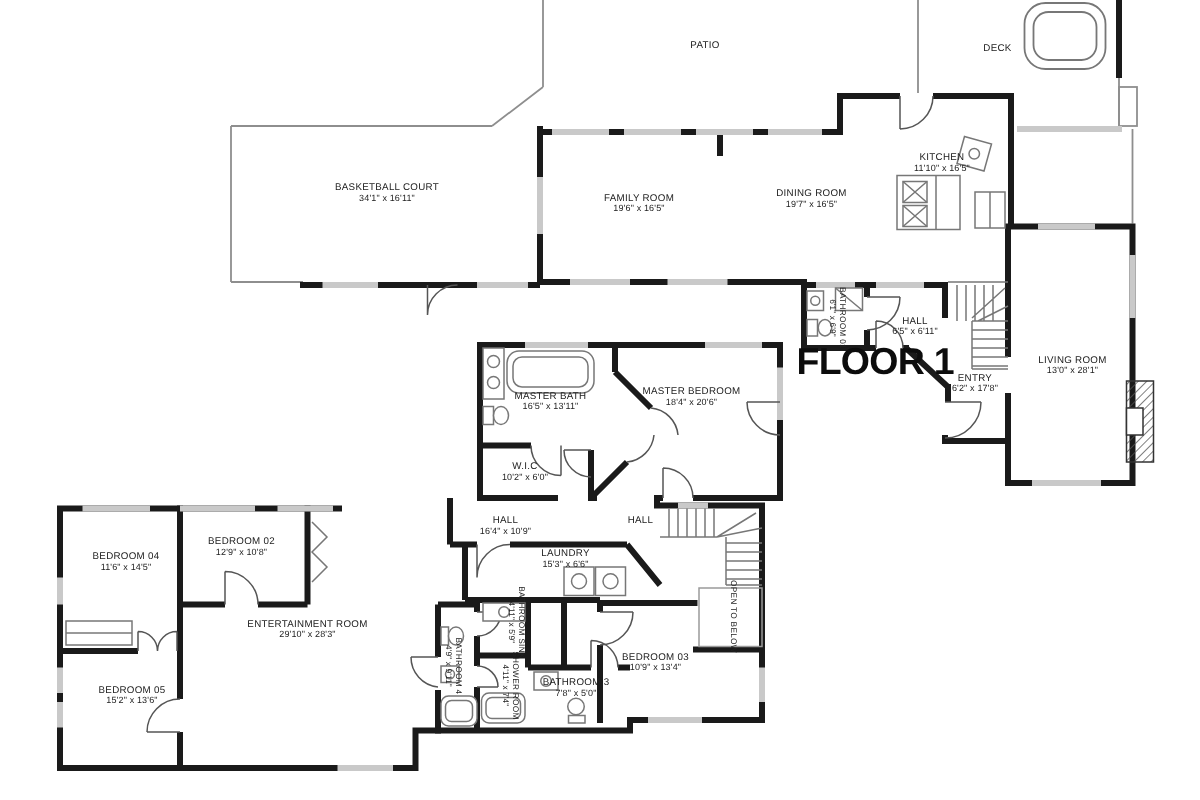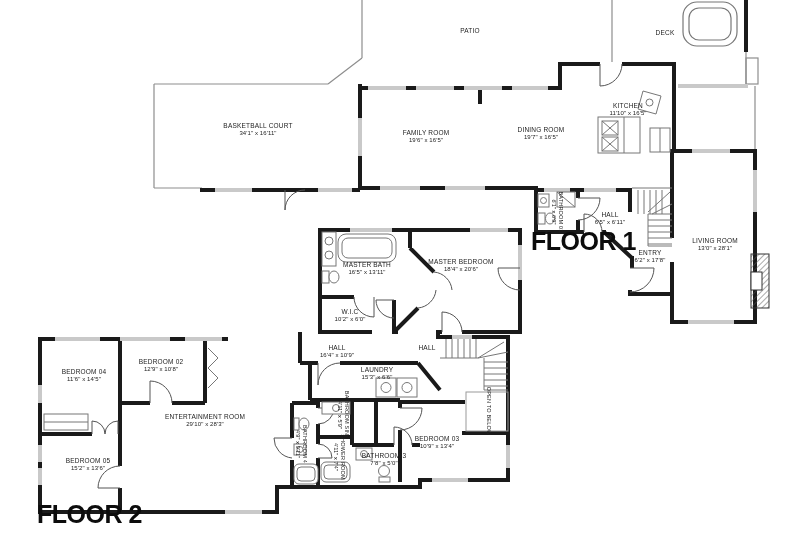--- a/index.html
+++ b/index.html
@@ -252,15 +252,14 @@
 </div>
 <div class="lbl vr" style="left:339px;top:457px">
   <div class="nm">SHOWER ROOM</div>
   <div class="dm">4'11" x 7'4"</div>
 </div>
 <div class="lbl vr" style="left:488px;top:411px">
   <div class="nm">OPEN TO BELOW</div>
 </div>
 
 <div class="floor-tag" style="left:531px;top:227px">FLOOR 1</div>
-<div class="floor-tag" style="left:37px;top:500px">FLOOR 2</div>
 
 </div>
 
 </body></html>

